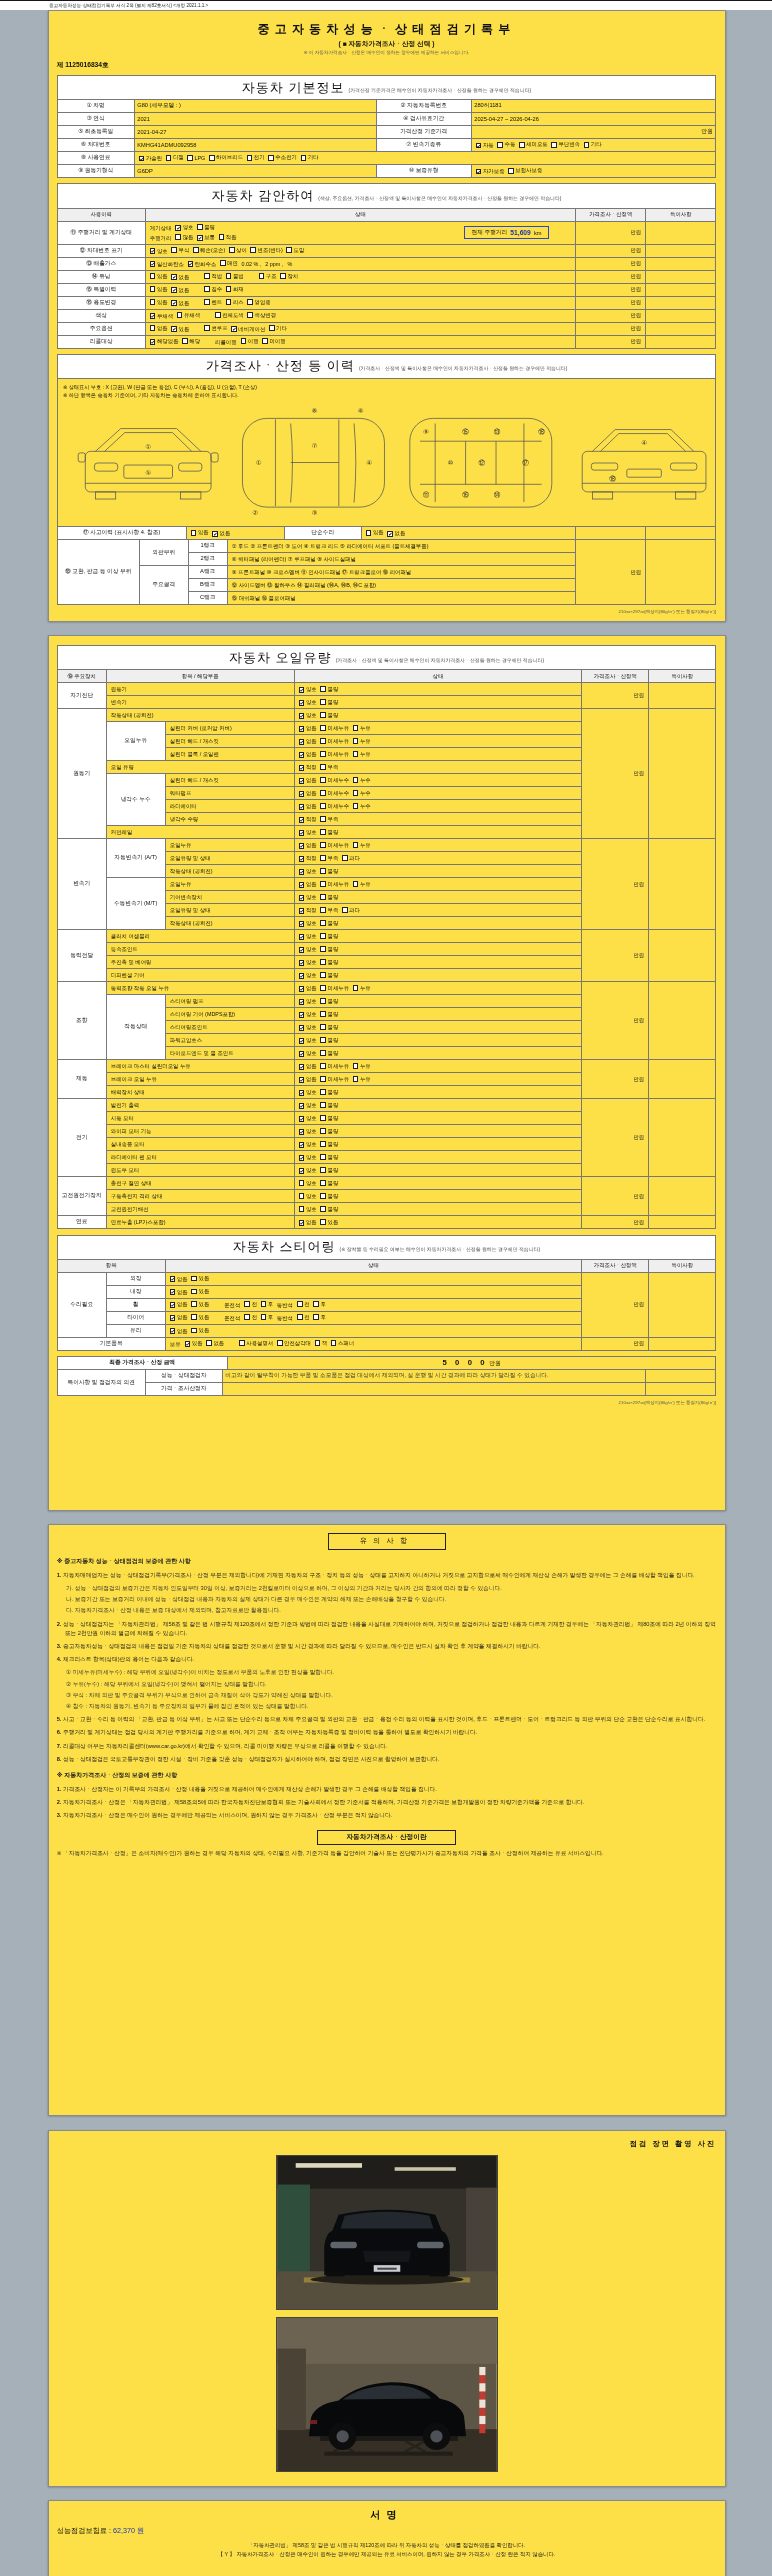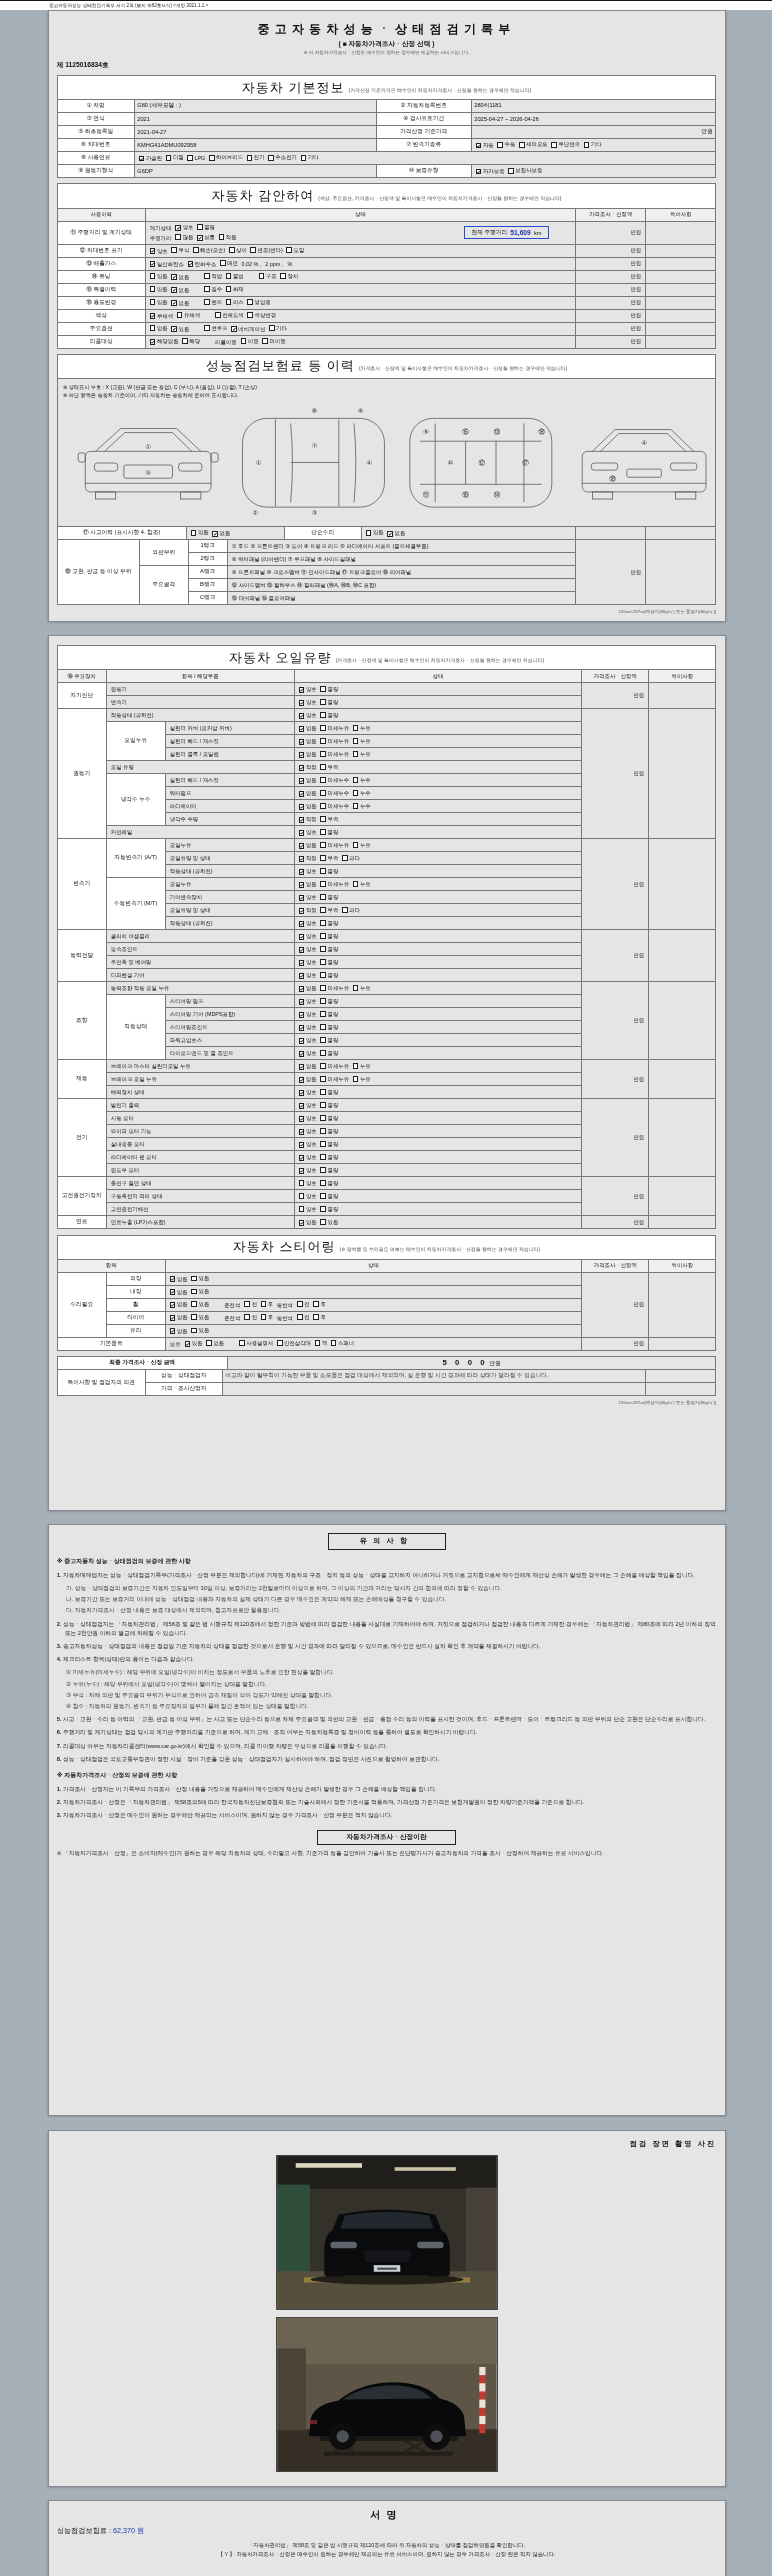--- a/index.html
+++ b/index.html
@@ -1,19 +1,19 @@
 <!DOCTYPE html>
 <html style="font-size:8.2px"><head>
 <meta charset="utf-8">
 <style>
 *{box-sizing:border-box}
 html,body{margin:0;padding:0}
 body{width:773px;background:#a6b0b8;font-family:"Liberation Sans","DejaVu Sans",sans-serif;color:#111;border-top:1.5px solid #14181c;padding-bottom:14.4px}
 .topstrip{background:#fff;height:9.3px;font-size:4.6px;color:#222;padding:1.5px 0 0 49px}
-.sheet{width:678px;margin:0 auto 13.4px;background:#e5e5e5;border:0.5px solid #858b90;box-shadow:0 0.5px 2.1px rgba(0,0,0,.35);padding:4.1px 8.2px 6.2px;position:relative}
+.sheet{width:678px;margin:0 auto 13.4px;background:#fde047;border:0.5px solid #858b90;box-shadow:0 0.5px 2.1px rgba(0,0,0,.35);padding:4.1px 8.2px 6.2px;position:relative}
 h1.title{font-size:12px;font-weight:bold;text-align:center;letter-spacing:5.2px;margin:5.2px 0 2.1px}
 .subtitle{text-align:center;font-size:6.7px;font-weight:bold;margin:0}
 .subnote{text-align:center;font-size:4.6px;color:#555;margin:1px 0 0}
 .docno{font-size:6.7px;font-weight:bold;margin:6.2px 0 2.1px}
 table.frm{width:100%;border-collapse:collapse;table-layout:fixed;margin-top:5.2px;border:1px solid #222}
 table.frm.mt0{margin-top:-1px}
 .frm th,.frm td{border:0.5px solid #777;font-size:5.7px;padding:1px 2.6px;vertical-align:middle;height:13px;word-break:keep-all}
 .frm th{font-weight:normal;background:#fff;text-align:center}
 .frm td.sec{background:#fff;text-align:center;padding:2.6px}
 .sec-t{font-weight:normal;font-size:13px;letter-spacing:1px}
@@ -34,21 +34,21 @@
 .mlg-v{font-size:6.7px;font-weight:bold}
 .grp{font-size:5.7px}
 .sub{font-size:5.4px}
 td.itm,td.rk{font-size:5.4px;padding-left:4.1px}
 .legend{font-size:5.2px;margin:1.5px 0 1px;text-align:left}
 .diag{margin-top:3.1px;text-align:center}
 .final-val{font-size:7.7px;font-weight:bold;letter-spacing:3.1px}
 .final-cell{text-align:center}
 .op-text{font-size:5.4px;color:#333;padding-left:4.1px;text-align:left}
 .paper{font-size:4.4px;color:#555;text-align:right;margin-top:4.1px}
-.notice-title{width:118px;margin:3.1px auto 7.2px;border:0.8px solid #222;text-align:center;font-weight:bold;font-size:7.2px;padding:2.6px 0;letter-spacing:6.2px}
+.notice-title{width:118px;margin:3.1px auto 7.2px;border:0.8px solid #222;text-align:center;font-weight:normal;font-size:7.2px;padding:2.6px 0;letter-spacing:6.2px}
 #notice-body{font-size:5.7px;line-height:1.6;color:#222}
 .nsec-t{font-weight:bold;margin:7.2px 0 3.1px;font-size:6px}
 .nitem{margin:4.1px 0;padding-left:8.2px;text-indent:-8.2px}
 .nsub{margin:2.1px 0;padding-left:16.5px;text-indent:-7.2px;color:#333}
 .def-box{margin-top:9.3px}
 .def-box-title{width:139px;margin:0 auto 4.1px;border:0.8px solid #222;text-align:center;font-weight:bold;font-size:6.7px;padding:2.1px 0}
 .def-box-text{font-size:5.7px;line-height:1.6;color:#222}
 .photos-title{text-align:right;font-weight:bold;font-size:7.2px;letter-spacing:2.1px;margin:4.1px 0 6.2px}
 .photo{display:block;margin:0 auto 7.2px;border:0.5px solid #444}
 .sign-title{text-align:center;font-weight:bold;font-size:10px;letter-spacing:6.2px;margin:3.1px 0 4.1px}
@@ -375,21 +375,21 @@
           <td class="pr">만원</td>
           <td></td>
         </tr>
       </tbody>
   </table>
 
   <table class="frm">
     <tbody>
       <tr>
           <td class="sec">
-        <span class="sec-t">성능점검보험료 등 이력</span><span class="sec-n">(가격조사ㆍ산정액 및 특이사항은 매수인이 자동차가격조사ㆍ산정을 원하는 경우에만 적습니다)</span>
+        <span class="sec-t">가격조사ㆍ산정 등 이력</span><span class="sec-n">(가격조사ㆍ산정액 및 특이사항은 매수인이 자동차가격조사ㆍ산정을 원하는 경우에만 적습니다)</span>
       </td>
         </tr>
       <tr>
           <td style="padding:3.1px 5.2px;height:auto">
         <div class="legend">※ 상태표시 부호 :  X (교환),  W (판금 또는 용접),  C (부식),  A (흠집),  U (요철),  T (손상)</div>
         <div class="legend">※ 하단 항목은 승용차 기준이며, 기타 자동차는 승용차에 준하여 표시합니다.</div>
         <div class="diag">
           <svg width="644" height="120" viewBox="0 0 1270 232" style="font-size:11px">
             <g stroke="#555" fill="none" stroke-width="1.5">
               <path d="M60 95 L110 50 L220 50 L268 95"></path>

